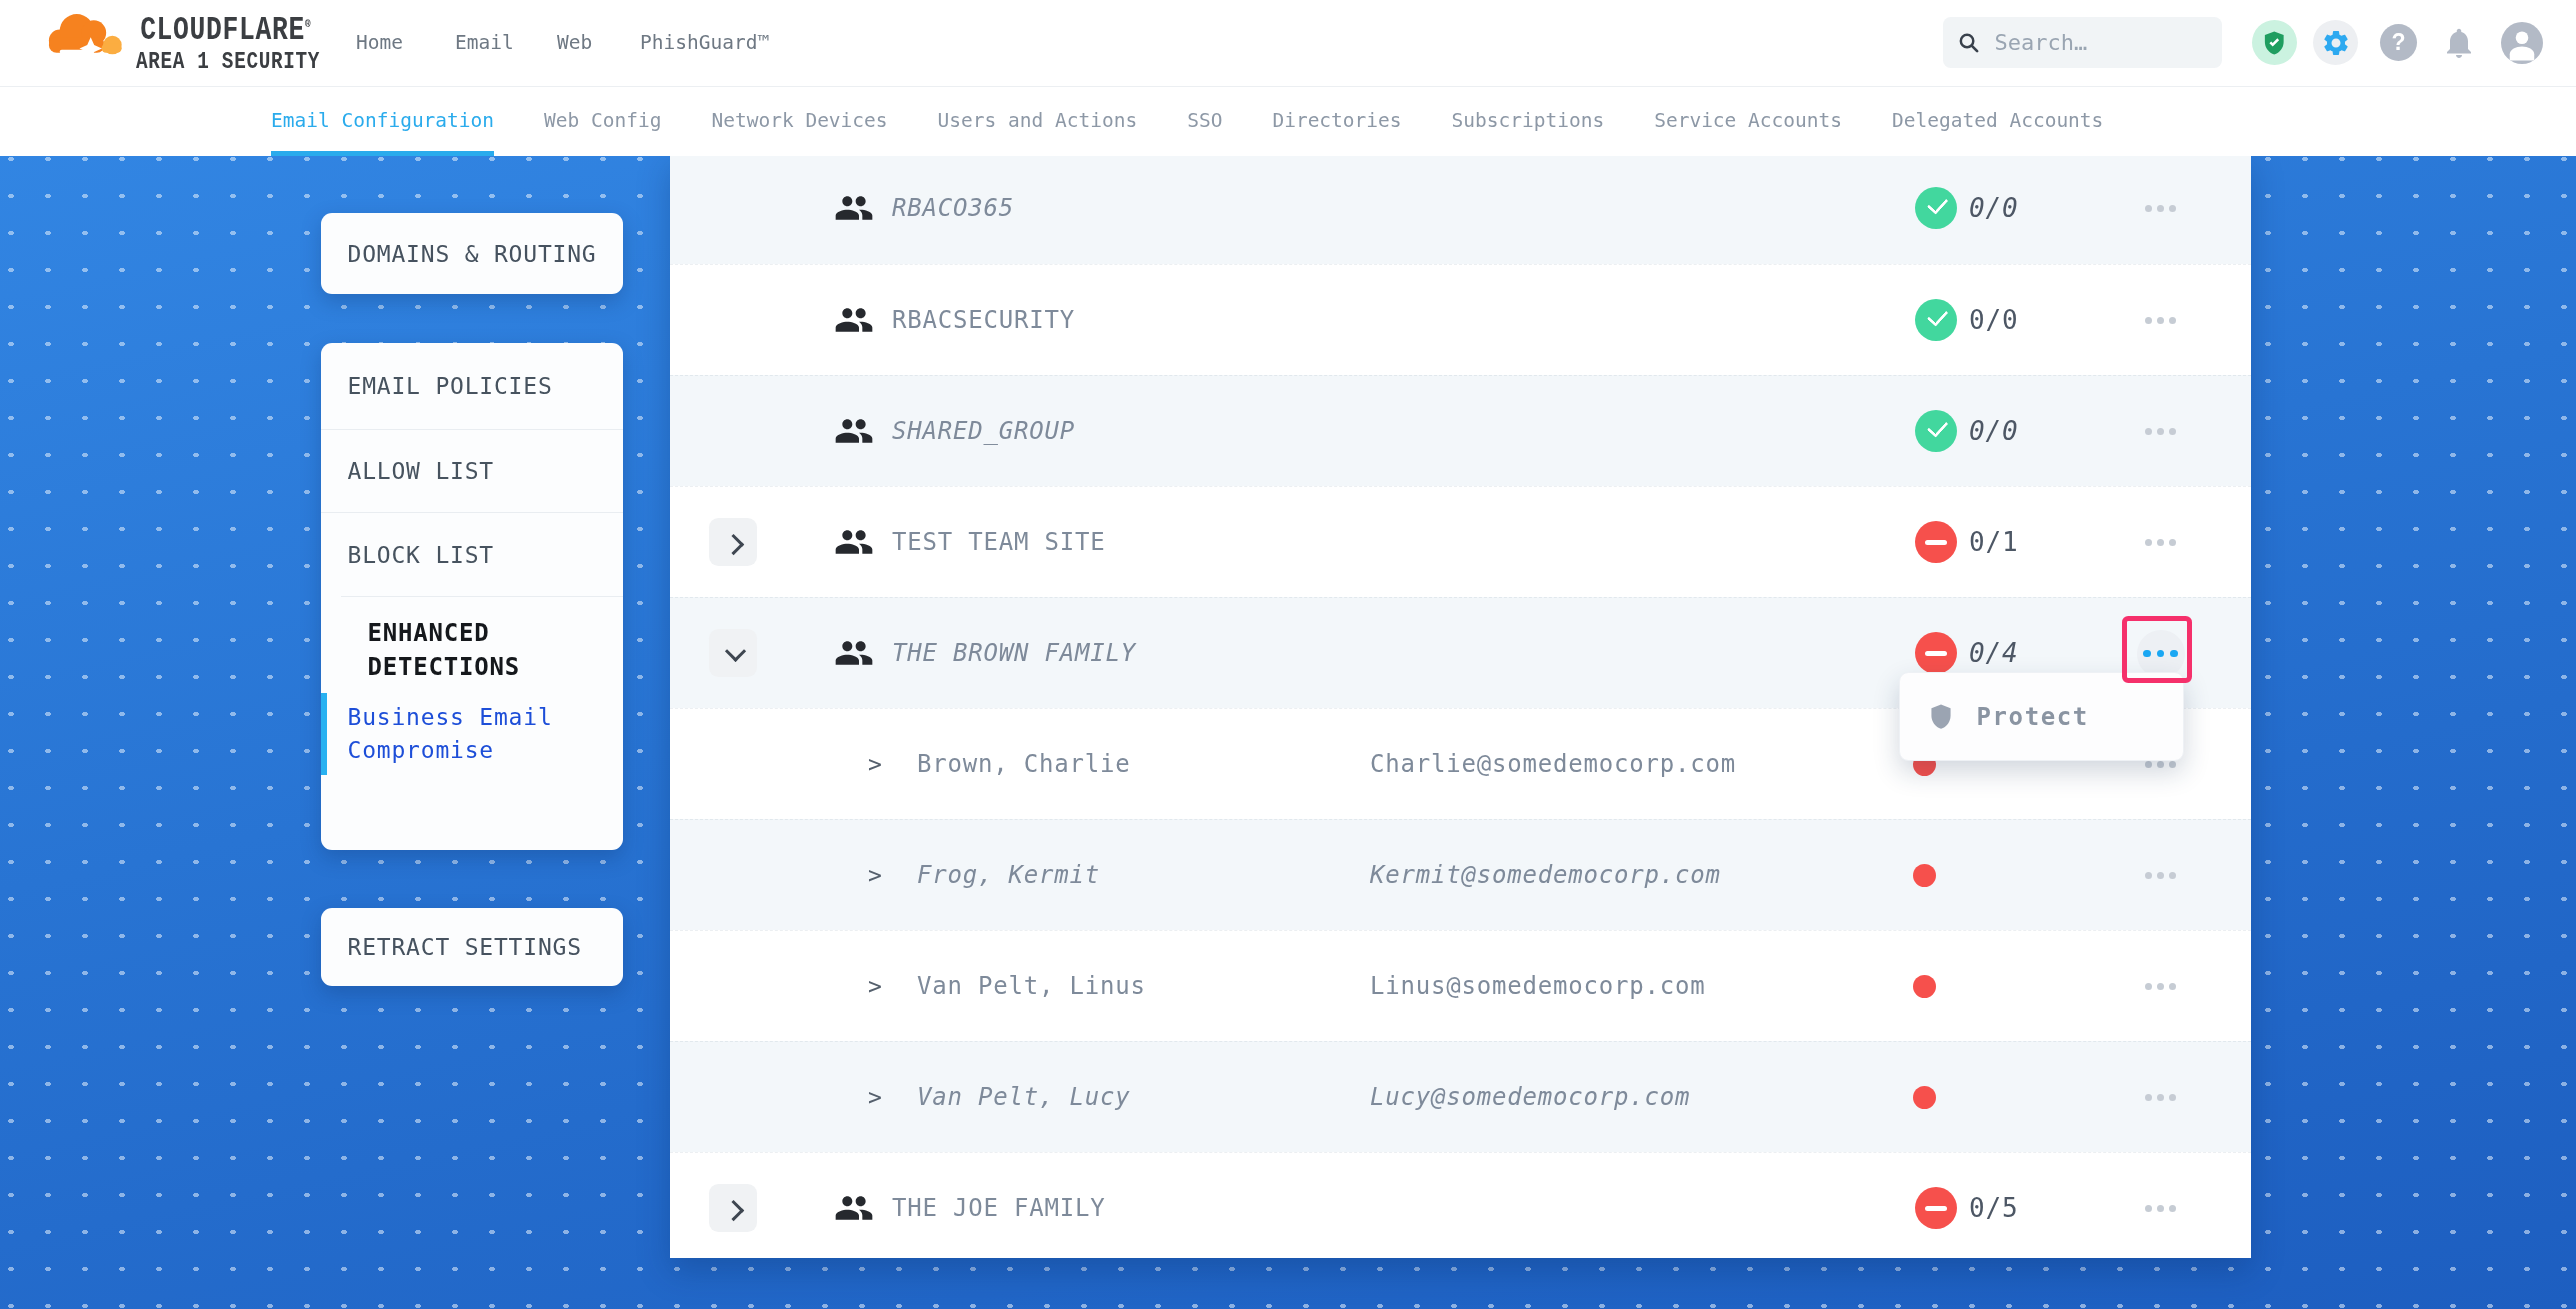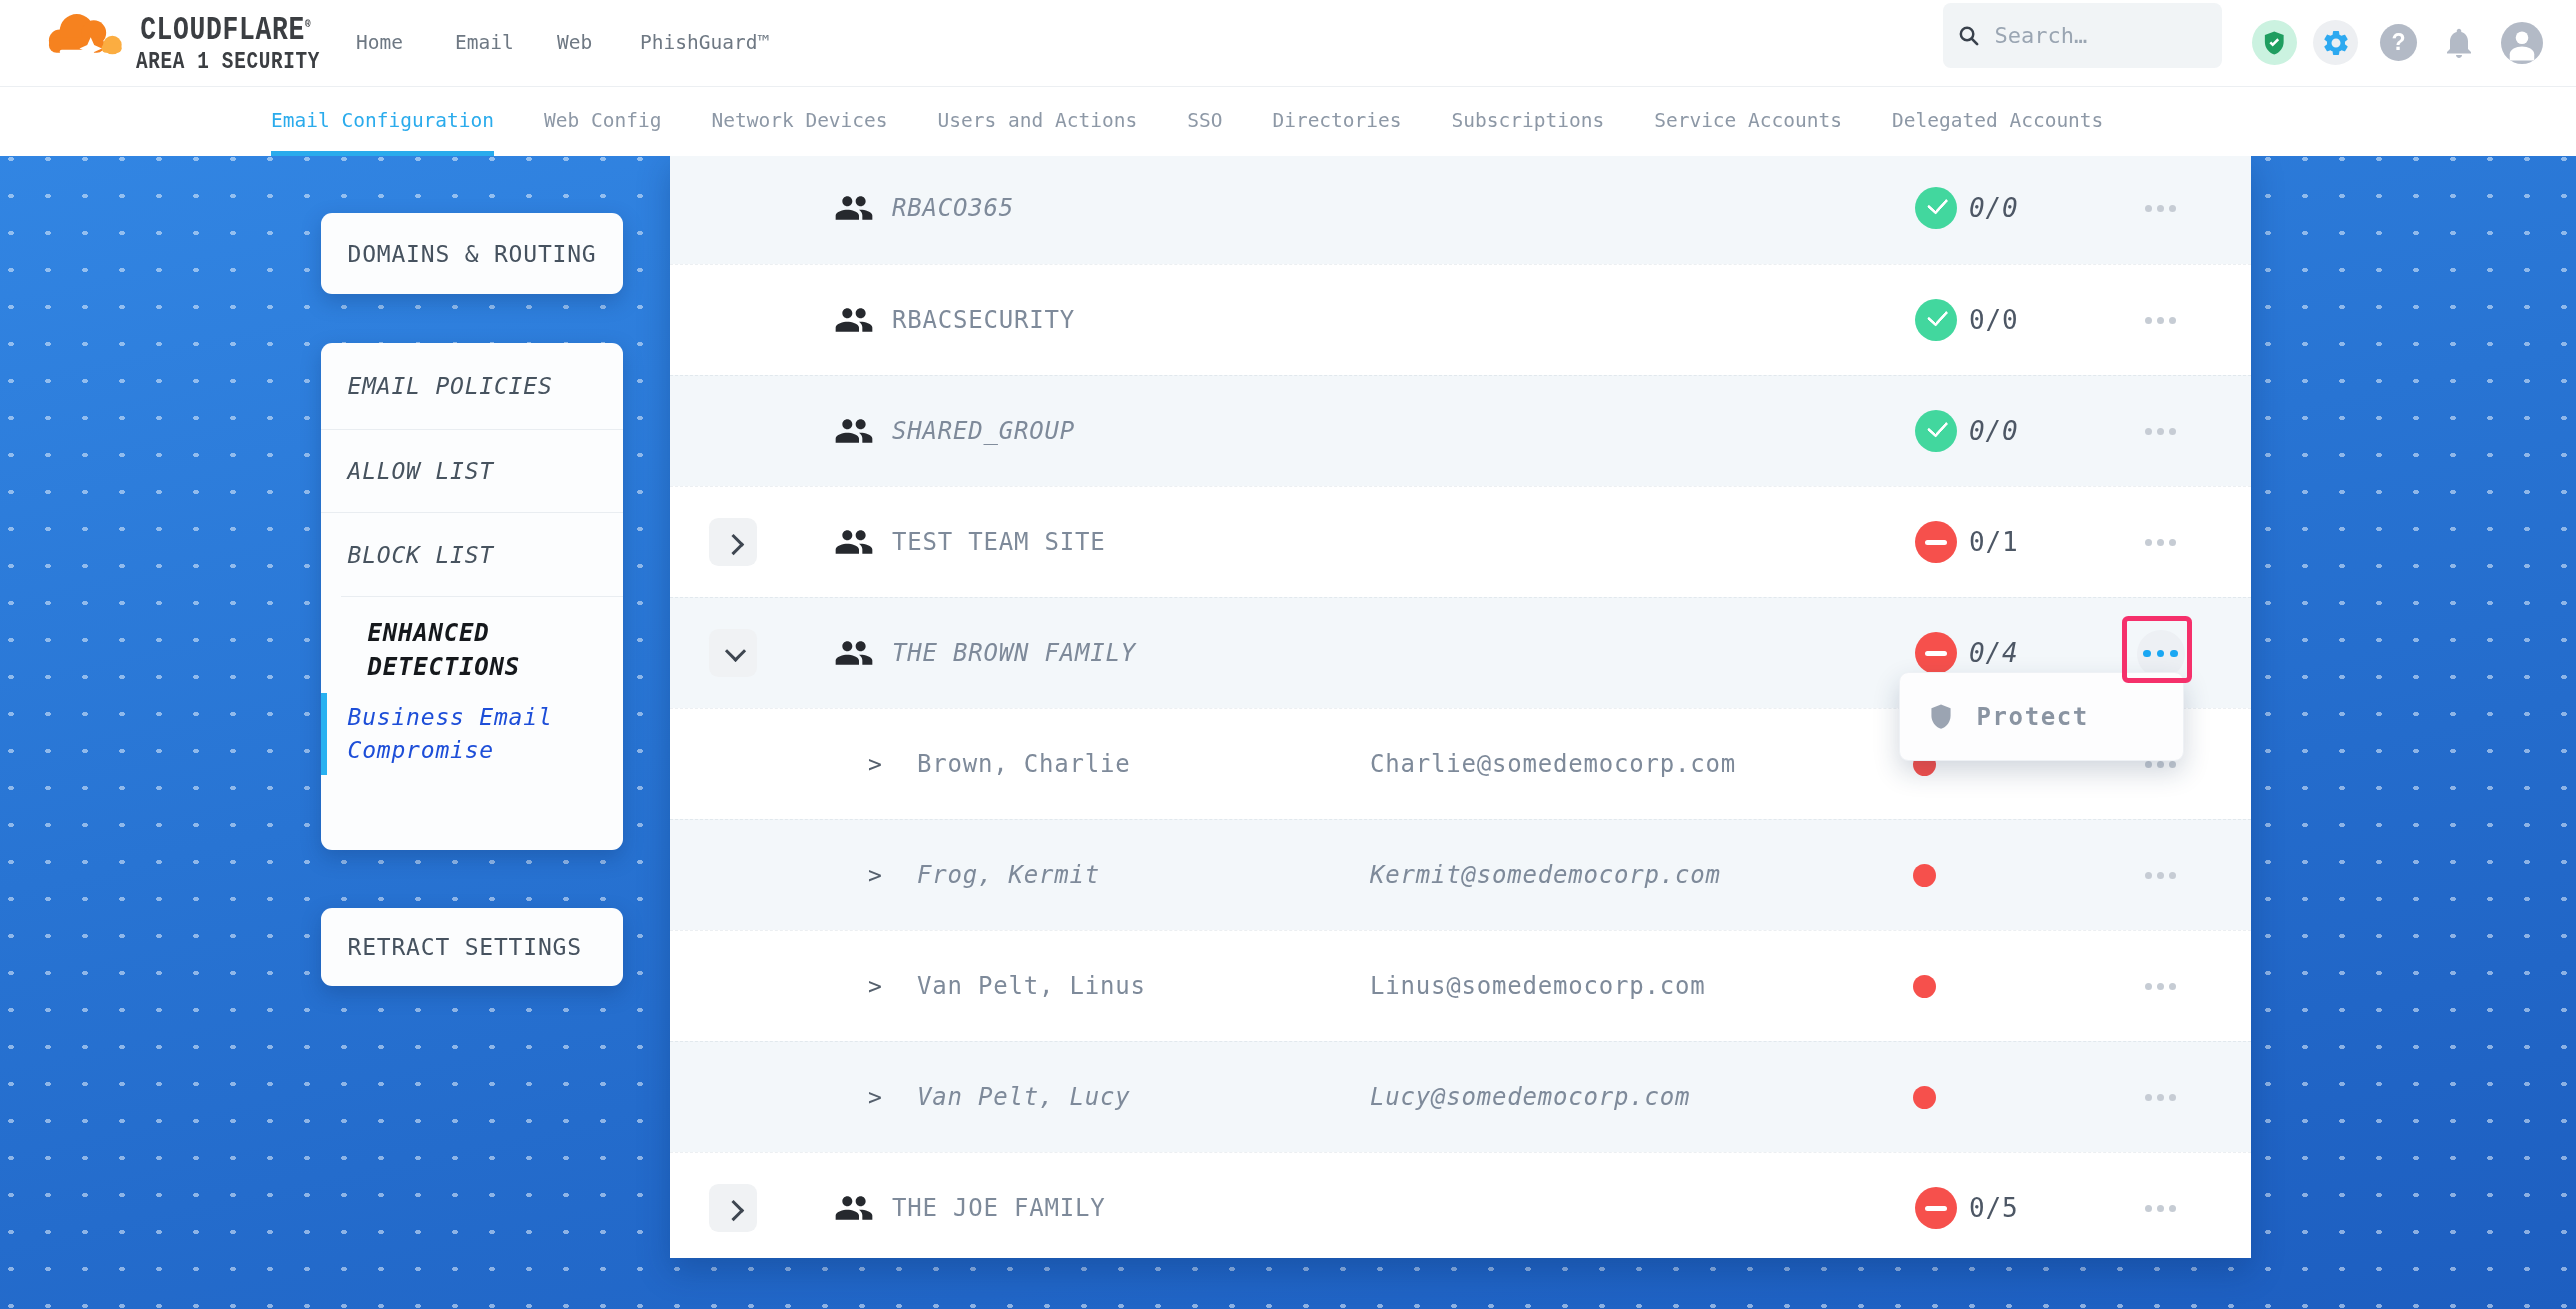--- a/index.html
+++ b/index.html
@@ -16,21 +16,21 @@
   .logo-cloud{margin-top:4.7px;}
   .brand{margin-left:11px;display:flex;flex-direction:column;font-family:Liberation Mono, monospace;text-align:right;}
   .brand-top{font-weight:700;font-size:33px;line-height:36px;color:#3b3e42;letter-spacing:0.8px;
              transform:scaleX(.8);transform-origin:left;white-space:nowrap;}
   .brand-top sup{font-size:11.7px;}
   .brand-sub{font-weight:700;font-size:23px;line-height:26.5px;color:#3b3e42;letter-spacing:0.8px;
              transform:scaleX(.84);transform-origin:left;white-space:nowrap;}
   .hnav-item{position:absolute;top:0;line-height:86px;font-size:19.5px;color:#6e7883;cursor:pointer;}
   .hnav-0{left:356px}.hnav-1{left:455px}.hnav-2{left:557px}.hnav-3{left:640px}
 
-  .search{position:absolute;left:1943px;top:3px;width:279px;height:65px;background:#f1f4f6;
+  .search{position:absolute;left:1943px;top:17px;width:279px;height:51px;background:#f1f4f6;
           border-radius:7.8px;display:flex;align-items:center;padding:0 14px;box-sizing:border-box;}
   .search input{border:none;background:transparent;outline:none;margin-left:12.5px;width:195px;
           font-family:"DejaVu Sans Mono",monospace;font-size:22px;color:#39414c;}
   .search input::placeholder{color:#9aa5b2;}
 
   .hicon{position:absolute;border-radius:50%;display:flex;align-items:center;justify-content:center;cursor:pointer;}
   .icon-shield-wrap{left:2252px;top:20px;width:45px;height:45px;background:#cbf2e0;}
   .icon-gear-wrap{left:2313px;top:20px;width:45px;height:45px;background:#edeff2;}
   .icon-help-wrap{left:2380px;top:24px;width:37px;height:37px;background:#b3bac6;
                   color:#fff;font-size:23px;font-weight:700;font-family:"Liberation Sans",sans-serif;}
@@ -41,21 +41,21 @@
   .subnav{position:absolute;left:0;top:86px;width:2576px;height:70px;background:#fff;z-index:10;
           border-top:1.6px solid #eceff2;display:flex;padding-left:271px;column-gap:50px;box-sizing:border-box;}
   .tab{position:relative;line-height:67px;font-size:19.5px;color:#8d98a6;white-space:nowrap;cursor:pointer;}
   .tab.active{color:#2aabec;}
   .tab.active::after{content:"";position:absolute;left:0;right:0;bottom:0;height:5.4px;background:#2aabec;}
 
   
   .card{position:absolute;left:321px;width:302px;background:#fcfdfe;border-radius:11px;z-index:5;
         box-shadow:0 7.8px 20px rgba(12,45,95,.25);box-sizing:border-box;}
   .card-domains{top:213px;height:81px;display:flex;align-items:center;padding-left:26.5px;cursor:pointer;}
-  .card-policies{top:343px;height:507px;display:flex;flex-direction:column;font-style:italic;}
+  .card-policies{top:343px;height:507px;display:flex;flex-direction:column;}
   .card-retract{top:908px;height:78px;display:flex;align-items:center;padding-left:26.5px;cursor:pointer;}
   .side-label{font-size:23px;color:#46525f;letter-spacing:0.8px;}
   .side-item{display:flex;align-items:center;padding-left:26.5px;font-size:23px;color:#47535f;
              letter-spacing:0.8px;cursor:pointer;box-sizing:border-box;}
   .si-0{height:86px;}
   .si-1{height:83px;border-top:1.6px solid #e9edf1;}
   .si-2{height:84px;border-top:1.6px solid #e9edf1;}
   .side-header{border-top:1.6px solid #e9edf1;padding:18.7px 22px 6.2px 26.5px;font-weight:700;
                font-size:24px;line-height:34px;color:#15181c;letter-spacing:0.8px;margin-left:20px;}
   .side-sub{position:relative;padding:11px 22px 11px 26.5px;font-size:23px;line-height:33px;

